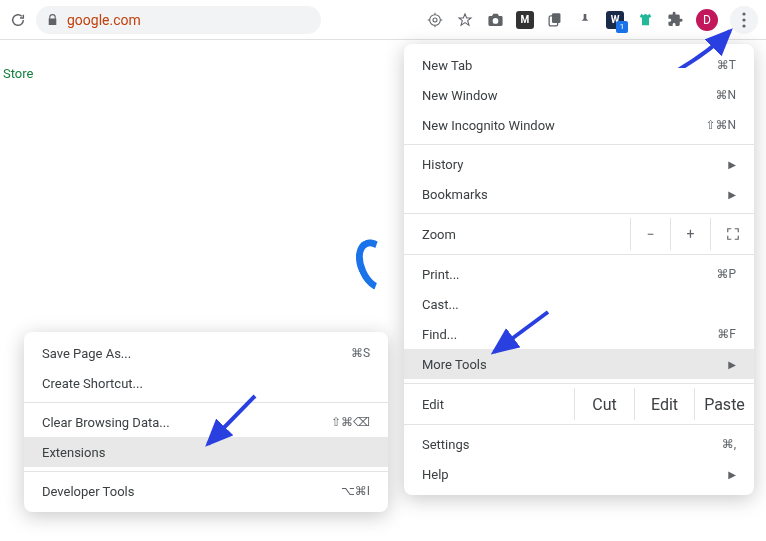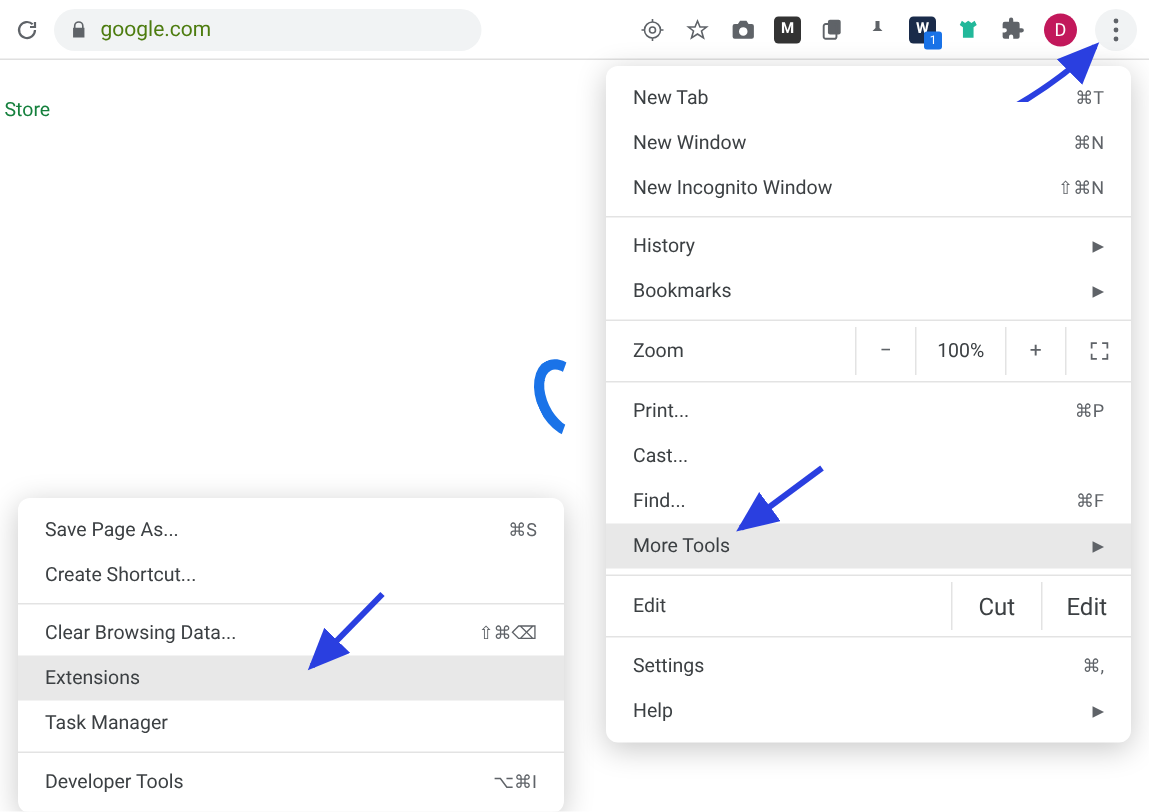--- a/index.html
+++ b/index.html
@@ -28,21 +28,21 @@
     display: flex;
     align-items: center;
     flex: 0 0 285px;
     height: 28px;
     border-radius: 14px;
     background: #f1f3f4;
     padding: 0 10px;
     gap: 8px;
     color: #5f6368;
   }
-  .omnibox .url-text { color:#4d7c0f; font-size:14px; }
+  .omnibox .url-text { color:#c2410c; font-size:14px; }
   .spacer { flex: 1; }
   .icon-row { display:flex; align-items:center; gap:12px; }
   .tb-icon { width:18px; height:18px; display:flex; align-items:center; justify-content:center; color:#5f6368; position:relative; }
   .ext-icon-box { width:18px; height:18px; border-radius:3px; display:flex; align-items:center; justify-content:center; font-size:10px; font-weight:bold; color:#fff; }
   .badge { position:absolute; bottom:-4px; right:-4px; background:#1a73e8; color:#fff; font-size:8px; width:12px; height:12px; border-radius:2px; display:flex; align-items:center; justify-content:center; }
   .avatar { width:22px; height:22px; border-radius:50%; background:#c2185b; color:#fff; display:flex; align-items:center; justify-content:center; font-size:12px; }
   .dots-btn { width:28px; height:28px; border-radius:50%; background:#f1f3f4; display:flex; align-items:center; justify-content:center; color:#5f6368; }
 
   
   .store-label { position:absolute; left:3px; top:66px; font-size:13px; color:#15803d; }
@@ -73,21 +73,21 @@
   .zoom-row { display:flex; align-items:center; height:32px; }
   .zoom-row .zlabel { padding:0 18px; flex:1; }
   .zoom-row .zctl { width:40px; text-align:center; border-left:1px solid #e3e3e3; height:100%; display:flex; align-items:center; justify-content:center; color:#5f6368; font-size:14px; }
   .zoom-row .zval { width:60px; text-align:center; border-left:1px solid #e3e3e3; height:100%; display:flex; align-items:center; justify-content:center; }
   .zoom-row .zfs  { width:44px; text-align:center; border-left:1px solid #e3e3e3; height:100%; display:flex; align-items:center; justify-content:center; }
 
   .edit-row { display:flex; align-items:center; height:32px; }
   .edit-row .elabel { padding:0 18px; flex:1; }
   .edit-row .ebtn { width:60px; text-align:center; border-left:1px solid #e3e3e3; height:100%; display:flex; align-items:center; justify-content:center; font-size:16px; }
 
-  .sub-menu { left:12px; top:332px; width:364px; }
+  .sub-menu { left:24px; top:332px; width:364px; }
 
   
   .arrow { position:absolute; pointer-events:none; }
 
 </style>
 </head>
 <body>
 
 <div class="toolbar">
   <div class="reload-btn">
@@ -183,21 +183,20 @@
       <span class="chev">▶</span>
     </div>
   <div class="menu-item">
       <span class="label">Bookmarks</span>
       <span class="chev">▶</span>
     </div>
   <div class="sep"></div>
   <div class="zoom-row">
     <span class="zlabel">Zoom</span>
     <div class="zctl">−</div>
-    <div class="zval">100%</div>
     <div class="zctl">+</div>
     <div class="zfs">
         <svg width="14" height="14" viewBox="0 0 24 24">
           <path fill="none" stroke="#5f6368" stroke-width="2" d="M3 9V3h6M21 9V3h-6M3 15v6h6M21 15v6h-6"></path>
         </svg>
       </div>
   </div>
   <div class="sep"></div>
   <div class="menu-item">
       <span class="label">Print...</span>
@@ -212,20 +211,21 @@
     </div>
   <div class="menu-item highlight">
       <span class="label">More Tools</span>
       <span class="chev">▶</span>
     </div>
   <div class="sep"></div>
   <div class="edit-row">
     <span class="elabel">Edit</span>
     <div class="ebtn">Cut</div>
     <div class="ebtn">Edit</div>
+    <div class="ebtn">Paste</div>
   </div>
   <div class="sep"></div>
   <div class="menu-item">
       <span class="label">Settings</span>
       <span class="shortcut">⌘,</span>
     </div>
   <div class="menu-item">
       <span class="label">Help</span>
       <span class="chev">▶</span>
     </div>
@@ -239,23 +239,20 @@
   <div class="menu-item">
       <span class="label">Create Shortcut...</span>
     </div>
   <div class="sep"></div>
   <div class="menu-item">
       <span class="label">Clear Browsing Data...</span>
       <span class="shortcut">⇧⌘⌫</span>
     </div>
   <div class="menu-item highlight">
       <span class="label">Extensions</span>
-    </div>
-  <div class="menu-item">
-      <span class="label">Task Manager</span>
     </div>
   <div class="sep"></div>
   <div class="menu-item">
       <span class="label">Developer Tools</span>
       <span class="shortcut">⌥⌘I</span>
     </div>
 </div>
 
 <svg class="arrow" style="left:668px; top:28px;" width="80" height="40">
   <defs>

